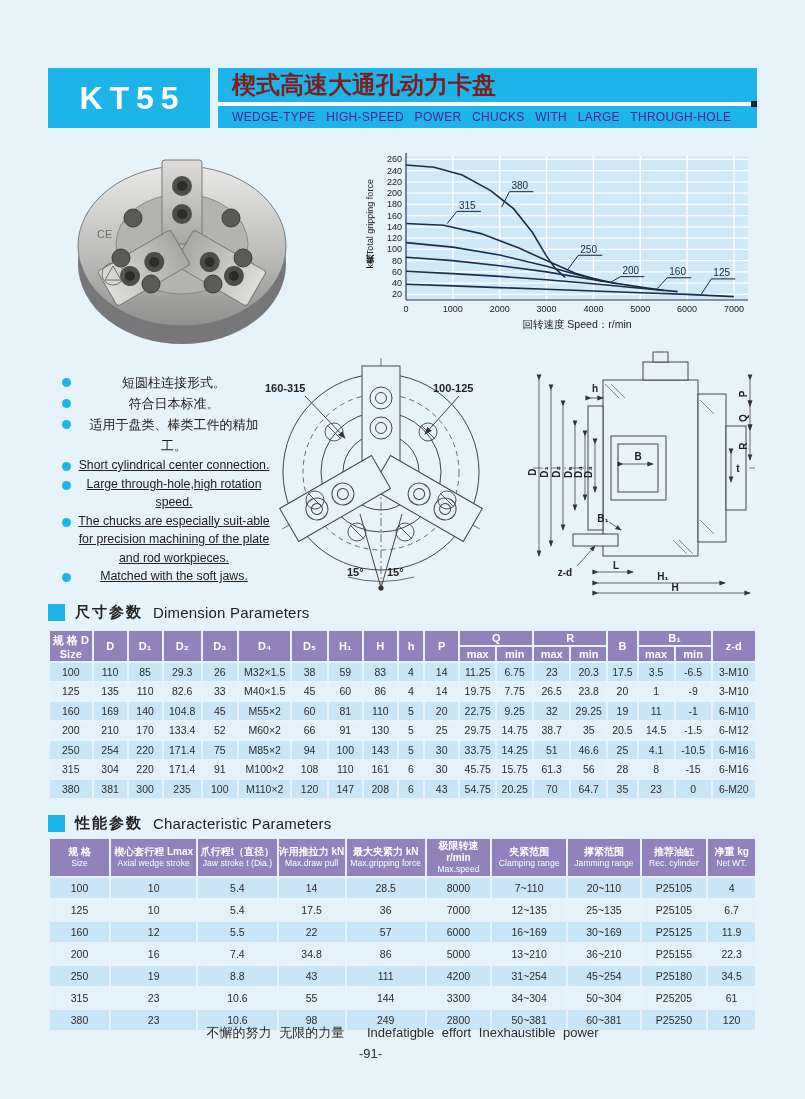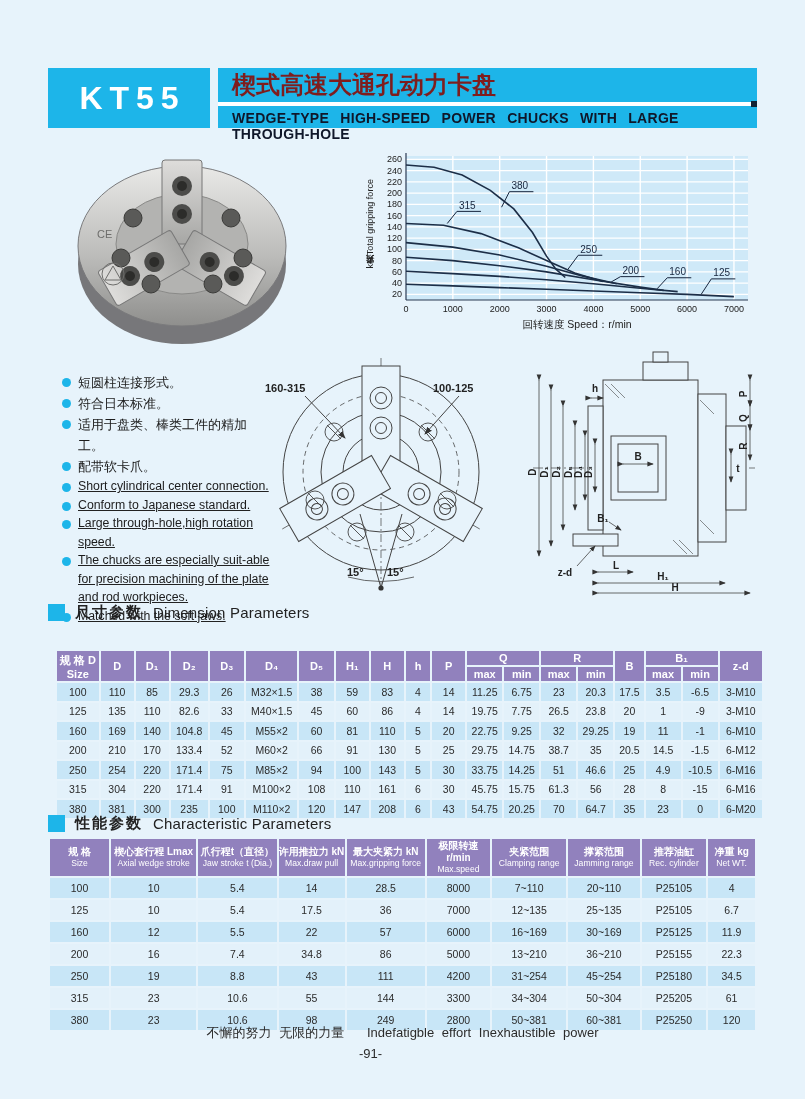--- a/index.html
+++ b/index.html
@@ -9,43 +9,43 @@
   }
   .abs{position:absolute;}
   
   .kt-box{left:48px;top:68px;width:162px;height:60px;background:#1db5e9;
     display:flex;align-items:center;justify-content:center;}
   .kt-box span{color:#fff;font-size:32px;font-weight:bold;letter-spacing:7px;padding-left:7px;}
   .title-bar{left:218px;top:68px;width:539px;height:60px;background:#1db5e9;}
   .title-cn{font-size:24px;font-weight:bold;color:#7f1d1d;padding:2px 0 2px 14px;height:30px;line-height:30px;}
   .title-line{height:4px;background:#fff;position:relative;}
   .title-line::after{content:"";position:absolute;right:0;top:-1px;width:6px;height:6px;background:#123;}
-  .title-en{font-size:14px;font-weight:bold;color:#0f172a;padding:4px 0 0 14px;word-spacing:7px;letter-spacing:.3px;}
+  .title-en{font-size:12px;font-weight:normal;color:#4c1d95;padding:4px 0 0 14px;word-spacing:7px;letter-spacing:.3px;}
   
   .chart-wrap{left:364px;top:150px;width:396px;display:flex;align-items:flex-start;}
   .chart-ytitle{writing-mode:vertical-rl;transform:rotate(180deg);font-size:9px;color:#222;
     height:150px;text-align:center;line-height:12px;}
   
   .features{left:62px;top:372px;width:208px;}
-  .features ul{list-style:none;margin:0;padding:0;}
+  .features ul{list-style:none;margin:0;padding:0;text-align:center;}
   .features-cn li{font-size:13px;line-height:21px;color:#1c1c1c;}
   .features-en li{font-size:12.3px;line-height:18.5px;color:#1c1c1c;}
   .features-en{margin-top:16px;text-decoration:underline;}
   .features li{position:relative;padding-left:16px;}
   .features li::before{content:"";position:absolute;left:0;top:6px;width:9px;height:9px;border-radius:50%;background:#1db5e9;}
   
   .sec-title{display:flex;align-items:center;gap:10px;font-size:15px;}
   .sec-title .sq{width:17px;height:17px;background:#1db5e9;}
   .sec-title .cn{font-weight:bold;letter-spacing:2px;}
   .sec-title .en{letter-spacing:.2px;}
   
   table{border-collapse:separate;border-spacing:2px;background:#e7f3fb;table-layout:fixed;}
   th{background:#9181bd;color:#fff;font-weight:bold;padding:1px 0;}
   td{text-align:center;color:#2b2b2b;padding:0;}
-  .dim-table{left:48px;top:649px;width:709px;font-size:10.5px;margin-left:7px;}
+  .dim-table{left:48px;top:629px;width:709px;font-size:10.5px;}
   .dim-table th{font-size:11px;}
   .dim-table td{height:17.5px;}
   .char-table{left:48px;top:837px;width:709px;font-size:10.5px;}
   .char-table th .cn{font-size:10px;line-height:12px;}
   .char-table th .en{font-size:8.6px;line-height:11px;font-weight:normal;}
   .char-table td{height:20px;}
   tr.odd td{background:#c8e6f7;}
   tr.even td{background:#e3f1fa;}
   
   .footer{left:0;top:1024px;width:805px;text-align:center;font-size:13px;color:#2b2b2b;word-spacing:4px;}
@@ -188,25 +188,23 @@
       <line x1="335.3315068493151" y1="128.875" x2="325.1506849315069" y2="144.375" stroke="#16243c" stroke-width="1"></line>
       <text x="201" y="178" text-anchor="middle" font-size="10.5" fill="#222">回转速度  Speed：r/min</text>
     </svg>
 </div>
 
 <div class="abs features">
   <ul id="features-cn" class="features-cn">
       <li>短圆柱连接形式。</li>
       <li>符合日本标准。</li>
       <li>适用于盘类、棒类工件的精加工。</li>
-      <li>配带软卡爪。</li>
     </ul>
   <ul id="features-en" class="features-en">
       <li>Short cylindrical center connection.</li>
-      <li>Conform to Japanese standard.</li>
       <li>Large through-hole,high rotation speed.</li>
       <li>The chucks are especially suit-able for precision machining of the plate and rod workpieces.</li>
       <li>Matched with the soft jaws.</li>
     </ul>
 </div>
 
 <svg class="abs" style="left:253px;top:350px;" width="252" height="248" viewBox="0 0 252 248">
   <defs>
     <marker id="arrF" markerWidth="8" markerHeight="8" refX="7" refY="4" orient="auto">
       <path d="M0,1 L8,4 L0,7 Z" fill="#333"></path>
@@ -488,21 +486,21 @@
         <td>94</td>
         <td>100</td>
         <td>143</td>
         <td>5</td>
         <td>30</td>
         <td>33.75</td>
         <td>14.25</td>
         <td>51</td>
         <td>46.6</td>
         <td>25</td>
-        <td>4.9</td>
+        <td>4.1</td>
         <td>-10.5</td>
         <td>6-M16</td>
       </tr>
       <tr class="even">
         <td>315</td>
         <td>304</td>
         <td>220</td>
         <td>171.4</td>
         <td>91</td>
         <td>M100×2</td>

